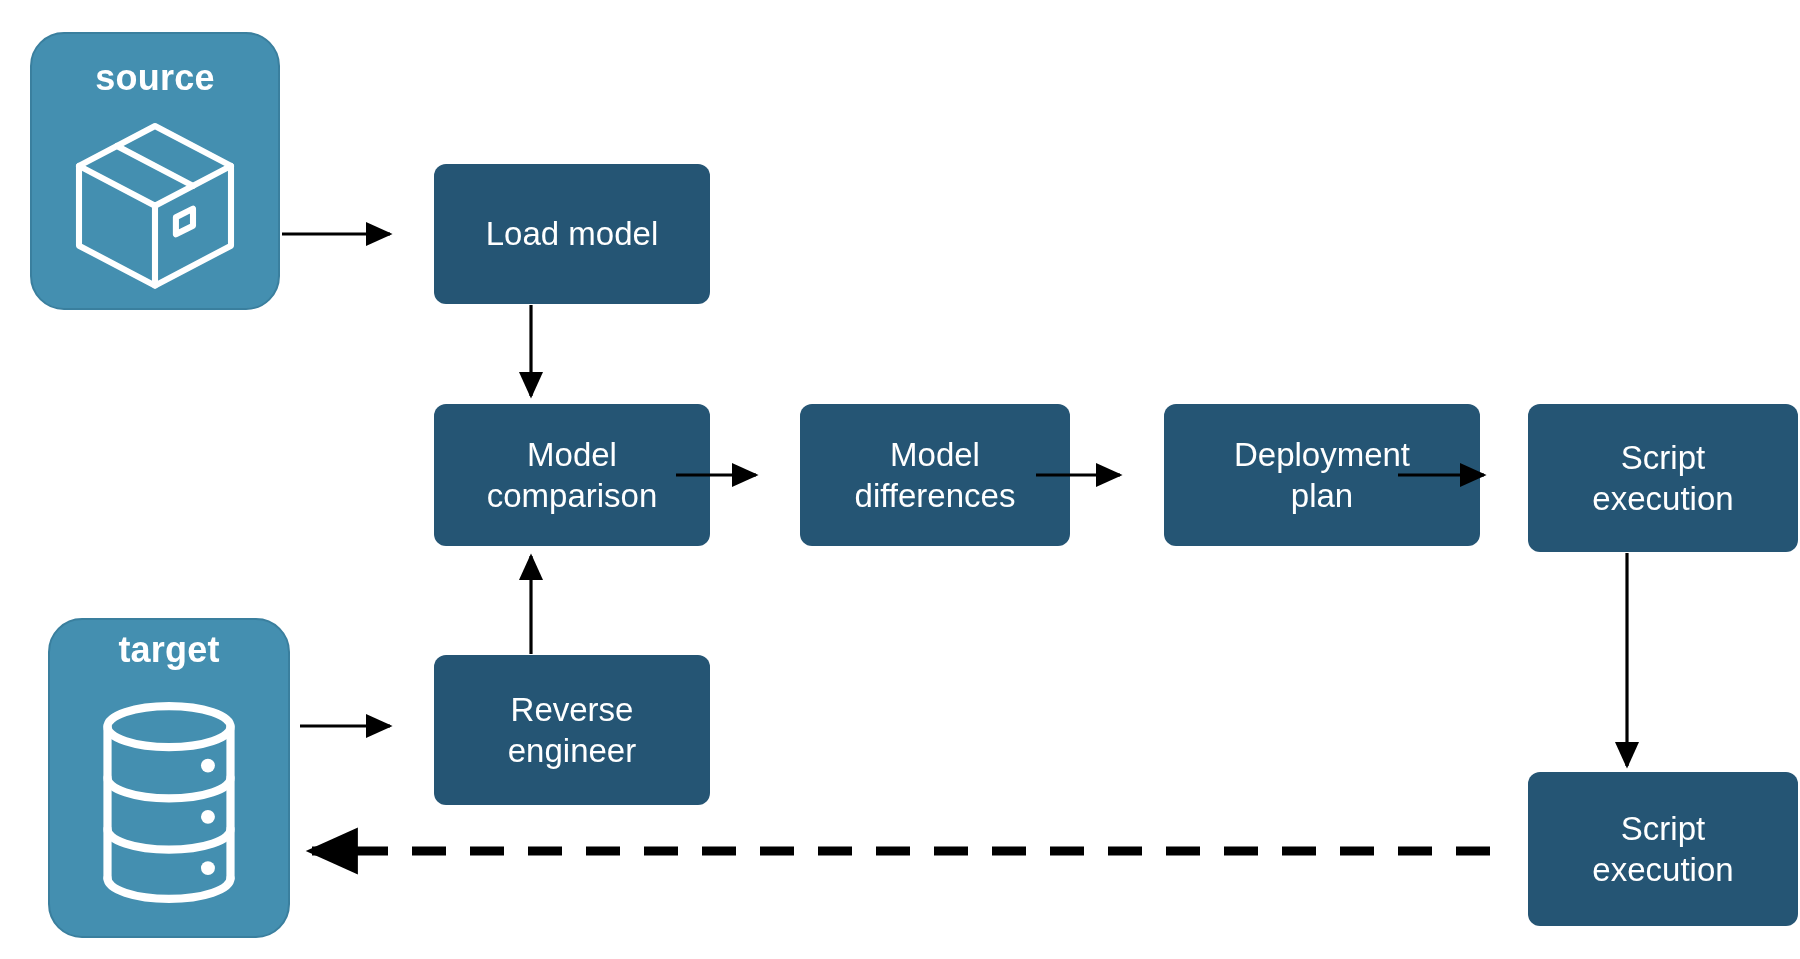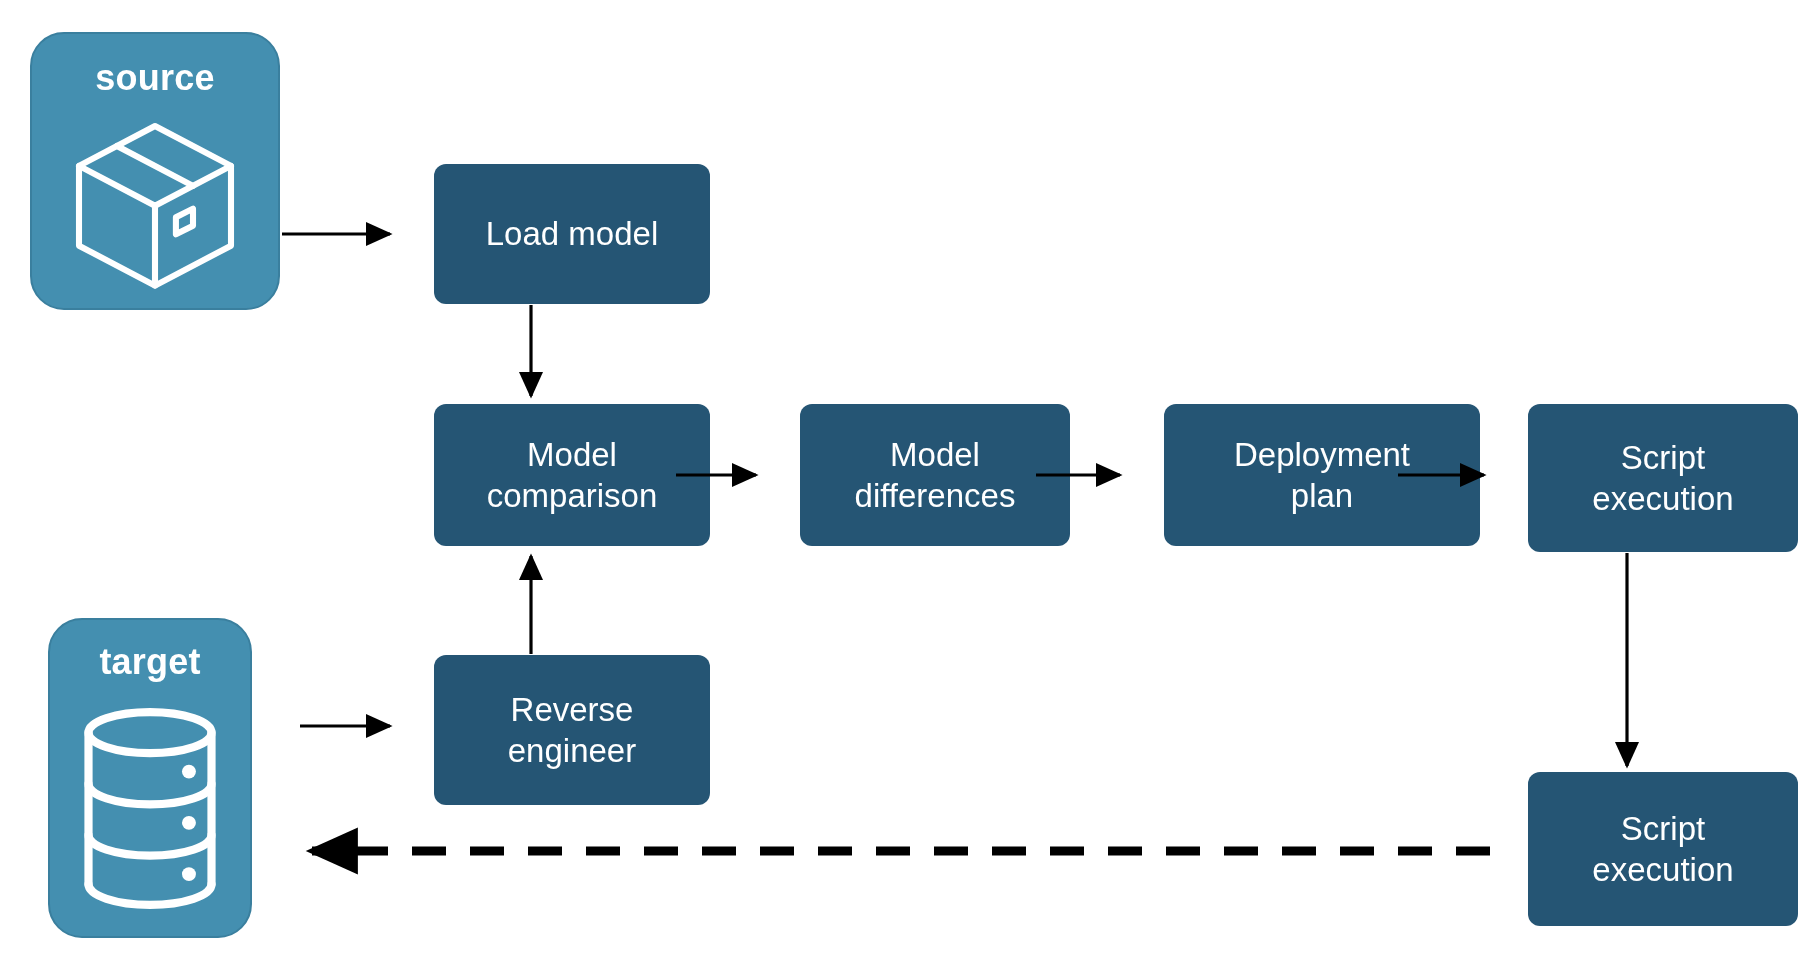--- a/index.html
+++ b/index.html
@@ -84,21 +84,21 @@
           <path d="M10 31 L50 52 L90 31"></path>
           <path d="M50 52 L50 94"></path>
           <path d="M30 20.5 L70 41.5"></path>
 
           <path d="M61 58 L70 53.5 L70 62.5 L61 67 Z"></path>
         </g>
       </svg>
     </div>
   </div>
 
-  <div class="endpoint" style="left:48px; top:618px; width:204px; height:320px; padding-top:24px;">
+  <div class="endpoint" style="left:48px; top:618px; width:242px; height:320px; padding-top:12px;">
     <div class="endpoint-label">target</div>
     <div class="endpoint-icon">
       <svg width="150" height="205" viewBox="0 0 72 100" aria-hidden="true">
         <g fill="none" stroke="#ffffff" stroke-width="4" stroke-linejoin="round" stroke-linecap="round">
           <ellipse cx="36" cy="13" rx="30" ry="10"></ellipse>
           <path d="M6 13 L6 87"></path>
           <path d="M66 13 L66 87"></path>
           <path d="M6 87 A30 10 0 0 0 66 87"></path>
           <path d="M6 38 A30 10 0 0 0 66 38"></path>
           <path d="M6 63 A30 10 0 0 0 66 63"></path>

